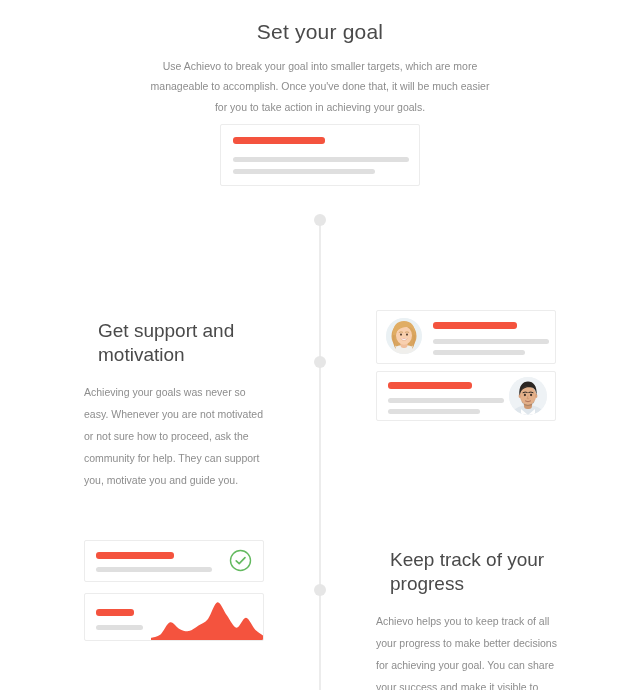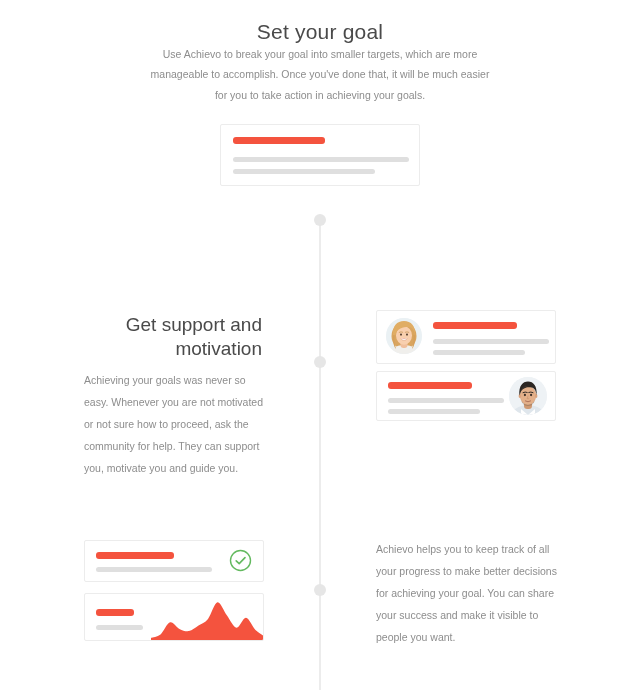--- a/index.html
+++ b/index.html
@@ -52,21 +52,21 @@
   }
   .hero-title {
     margin: 0;
     padding-top: 20px;
     font-size: 21px;
     font-weight: 300;
     color: #4a4a4a;
     letter-spacing: 0.2px;
   }
   .hero-sub {
-    margin: 0 auto 0;
+    margin: 12px auto 0;
     width: 340px;
     font-size: 10.5px;
     line-height: 1.95;
     font-weight: 400;
     color: #8d8d8d;
   }
 
   
   .card {
     position: absolute;
@@ -134,26 +134,25 @@
     position: absolute;
     left: 229px;
     top: 549px;
     width: 23px;
     height: 23px;
   }
   .check-badge svg { display: block; }
 
   
   .sect-title {
-    margin: 8px;
+    margin: 14px;
     font-size: 19px;
     font-weight: 300;
     color: #4a4a4a;
     line-height: 1.25;
-    text-align: right;
   }
   .sect-body {
     margin: 4px 0 0;
     font-size: 10.5px;
     line-height: 2.1;
     color: #8d8d8d;
   }
   .block-support { position: absolute; left: 84px; top: 305px; width: 186px; }
   .block-track   { position: absolute; left: 376px; top: 534px; width: 186px; }
 </style>
@@ -279,16 +278,17 @@
 
   <div class="card card-chart">
     <div class="bar red b1"></div>
     <div class="bar gray b2"></div>
     <svg class="chart-svg" viewBox="0 0 114 40" preserveAspectRatio="none" aria-hidden="true">
       <path id="areaPath" fill="#f4533e" d="M 0 37.77777777777778 C 1.5833333333333333 37.22222222222222, 6.333333333333334 37.03703703703704, 9.5 34.44444444444444 C 12.666666666666666 31.85185185185185, 15.833333333333334 23.148148148148145, 19 22.22222222222222 C 22.166666666666668 21.296296296296298, 25.333333333333332 27.40740740740741, 28.5 28.88888888888889 C 31.666666666666668 30.37037037037037, 34.833333333333336 31.666666666666664, 38 31.11111111111111 C 41.166666666666664 30.555555555555557, 44.333333333333336 27.592592592592595, 47.5 25.555555555555557 C 50.666666666666664 23.51851851851852, 53.833333333333336 22.77777777777778, 57 18.88888888888889 C 60.166666666666664 15, 63.333333333333336 2.7777777777777772, 66.5 2.2222222222222214 C 69.66666666666667 1.6666666666666656, 72.83333333333333 11.296296296296294, 76 15.555555555555554 C 79.16666666666667 19.814814814814813, 82.33333333333333 27.40740740740741, 85.5 27.77777777777778 C 88.66666666666667 28.14814814814815, 91.83333333333333 17.40740740740741, 95 17.77777777777778 C 98.16666666666667 18.14814814814815, 101.33333333333333 26.85185185185185, 104.5 30 C 107.66666666666667 33.148148148148145, 112.41666666666667 35.55555555555556, 114 36.666666666666664 L 114 40 L 0 40 Z"></path>
     </svg>
   </div>
 
   <div class="block-track">
+    <h2 class="sect-title">Keep track of your progress</h2>
     <p class="sect-body">Achievo helps you to keep track of all your progress to make better decisions for achieving your goal. You can share your success and make it visible to people you want.</p>
   </div>
 
 </div>
 
 </body></html>

